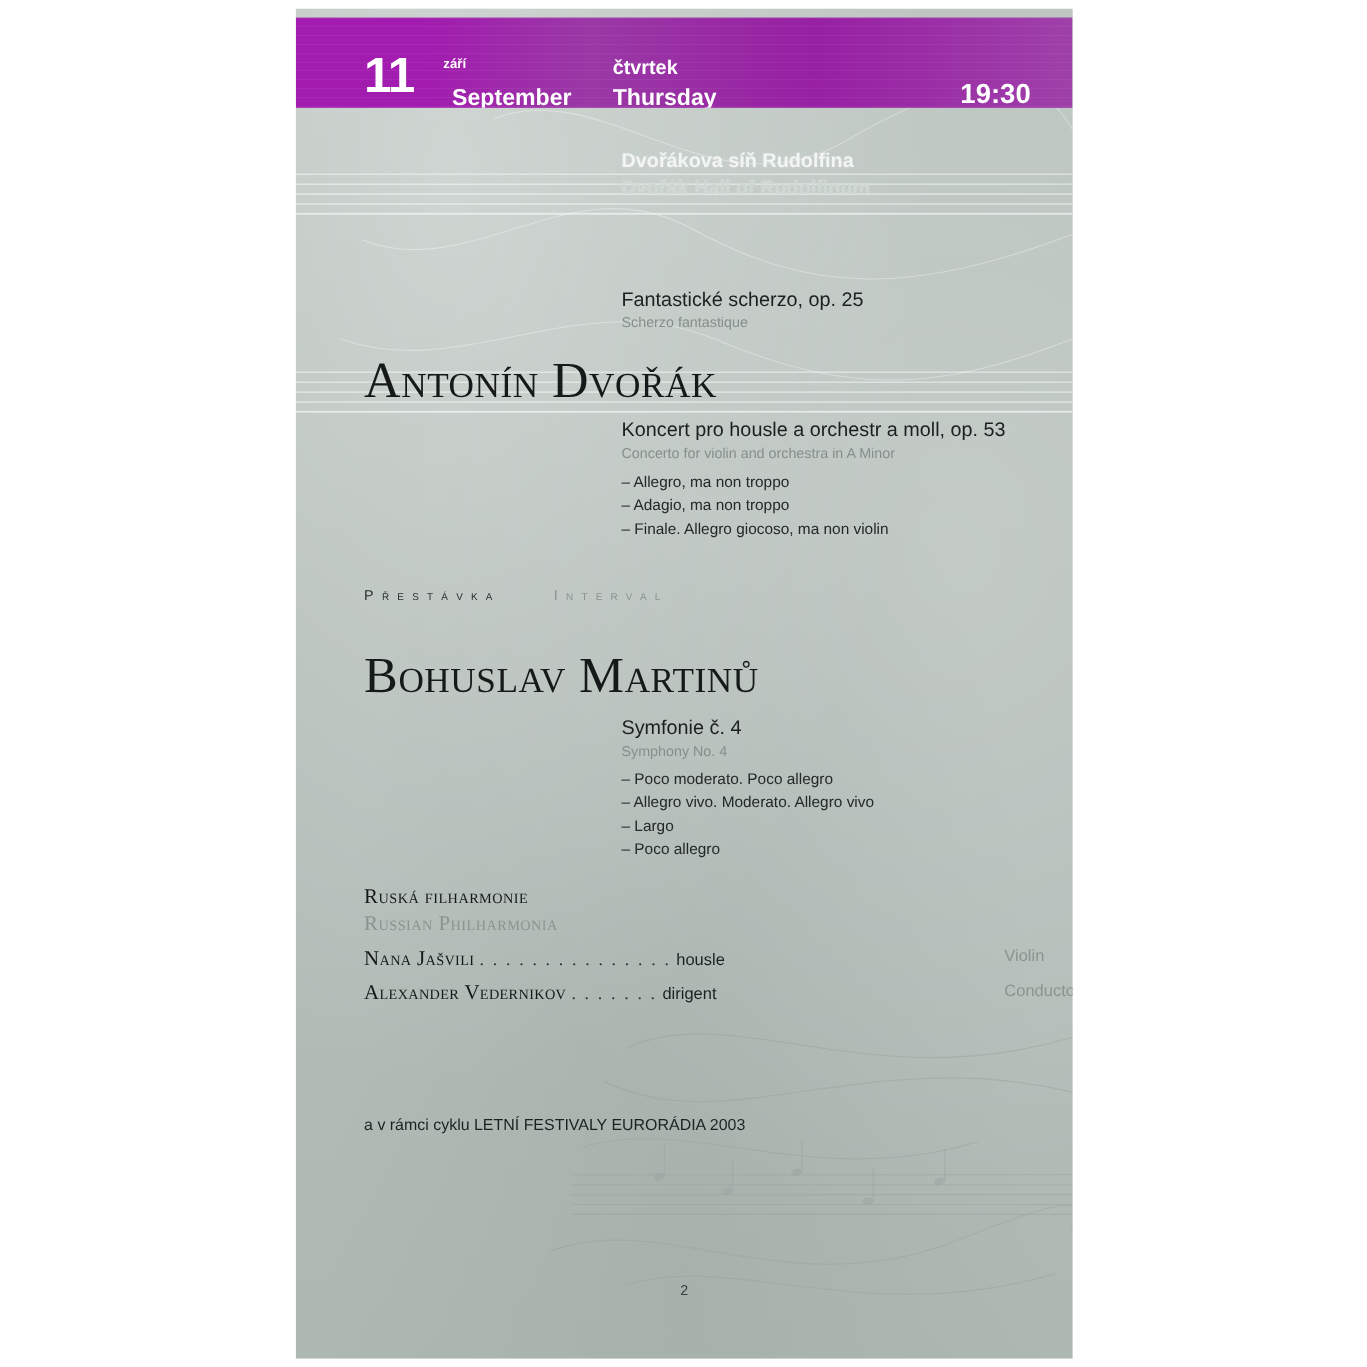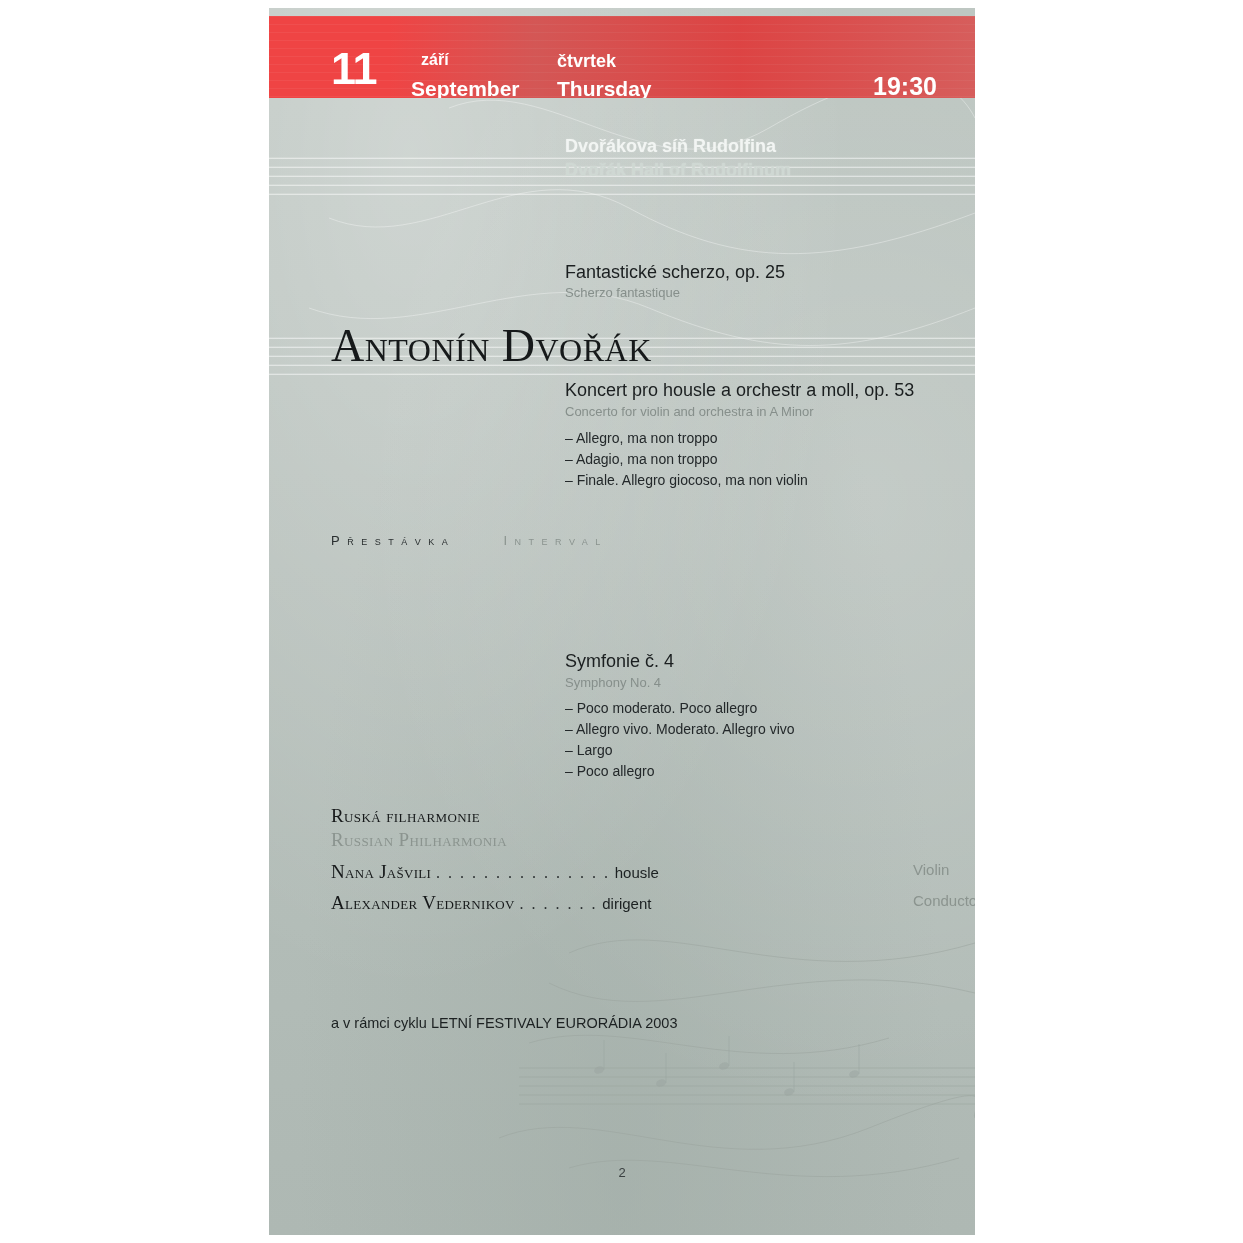--- a/index.html
+++ b/index.html
@@ -54,21 +54,21 @@
     pointer-events: none;
   }
 
   
   .header-band {
     position: absolute;
     left: 0;
     top: 8px;
     width: 706px;
     height: 82px;
-    background: #ef4444;
+    background: #a21caf;
     overflow: hidden;
   }
   .header-band .hdr-stripes {
     position: absolute;
     inset: 0;
     background: repeating-linear-gradient(
       180deg,
       rgba(255,255,255,0.10) 0px,
       rgba(255,255,255,0.10) 1px,
       rgba(255,255,255,0) 1px,
@@ -91,21 +91,21 @@
     letter-spacing: -1px;
     line-height: 1;
   }
   .hdr-cz, .hdr-en {
     position: absolute;
     color: #ffffff;
     font-family: "Liberation Sans", sans-serif;
     font-weight: bold;
     line-height: 1;
   }
-  .month-cz { left: 152px; top: 36px; font-size: 16px; }
+  .month-cz { left: 134px; top: 36px; font-size: 12px; }
   .dow-cz   { left: 288px; top: 36px; font-size: 18px; }
   .month-en { left: 142px; top: 62px; font-size: 21px; }
   .dow-en   { left: 288px; top: 62px; font-size: 21px; }
   .time {
     position: absolute;
     right: 38px;
     top: 56px;
     color: #ffffff;
     font-family: "Liberation Sans", sans-serif;
     font-weight: bold;
@@ -307,20 +307,21 @@
   <div class="movement" style="top:423px">– Allegro, ma non troppo</div>
   <div class="movement" style="top:444px">– Adagio, ma non troppo</div>
   <div class="movement" style="top:465px">– Finale. Allegro giocoso, ma non violin</div>
 
   <div class="interval">
     <span>Přestávka</span>
     <span style="display:inline-block;width:26px"></span>
     <span class="en">Interval</span>
   </div>
 
+  <div class="composer" style="top:583px">Bohuslav Martinů</div>
   <div class="work-cz" style="top:643px">Symfonie č. 4</div>
   <div class="work-en" style="top:668px">Symphony No. 4</div>
   <div class="movement" style="top:693px">– Poco moderato. Poco allegro</div>
   <div class="movement" style="top:714px">– Allegro vivo. Moderato. Allegro vivo</div>
   <div class="movement" style="top:735px">– Largo</div>
   <div class="movement" style="top:756px">– Poco allegro</div>
 
   <div class="ens-cz">Ruská filharmonie</div>
   <div class="ens-en">Russian Philharmonia</div>
 

